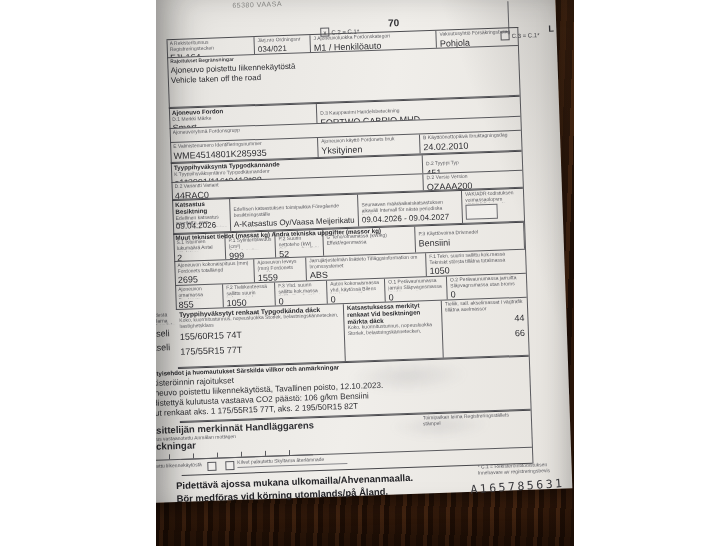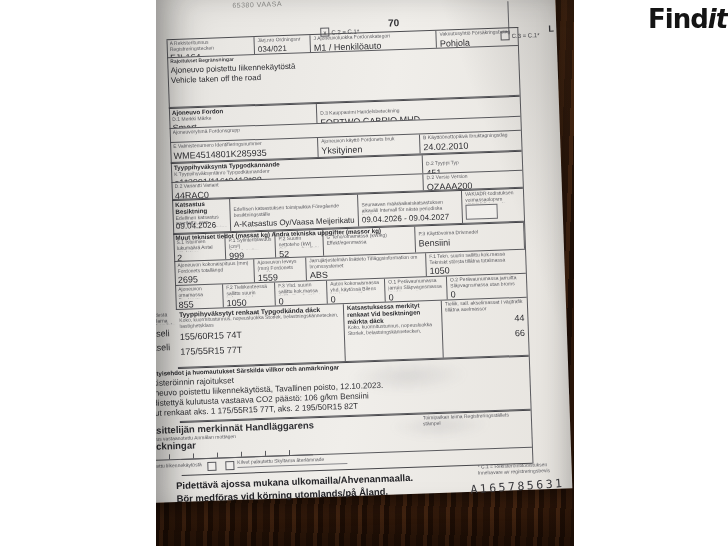--- a/index.html
+++ b/index.html
@@ -68,21 +68,20 @@
 
   .smudge{position:absolute;border-radius:50%;filter:blur(3px);pointer-events:none;}
   .sm1{left:250px;top:400px;width:120px;height:34px;background:radial-gradient(ellipse,rgba(110,110,118,.16),rgba(110,110,118,0) 70%);}
   .sm2{left:290px;top:455px;width:100px;height:26px;background:radial-gradient(ellipse,rgba(110,110,118,.14),rgba(110,110,118,0) 70%);}
 </style>
 </head>
 <body>
 
 <div class="canvas">
 
-  <div class="logo"><span>Find</span><span class="li">it</span></div>
 
   <div class="photo">
     <div class="paper">
 
       <div class="abs addr">65380 VAASA</div>
       <div class="abs pnum">70</div>
       <div class="abs mletter">L</div>
       <div class="abs vline"></div>
 
       <div class="abs chk chk1">

